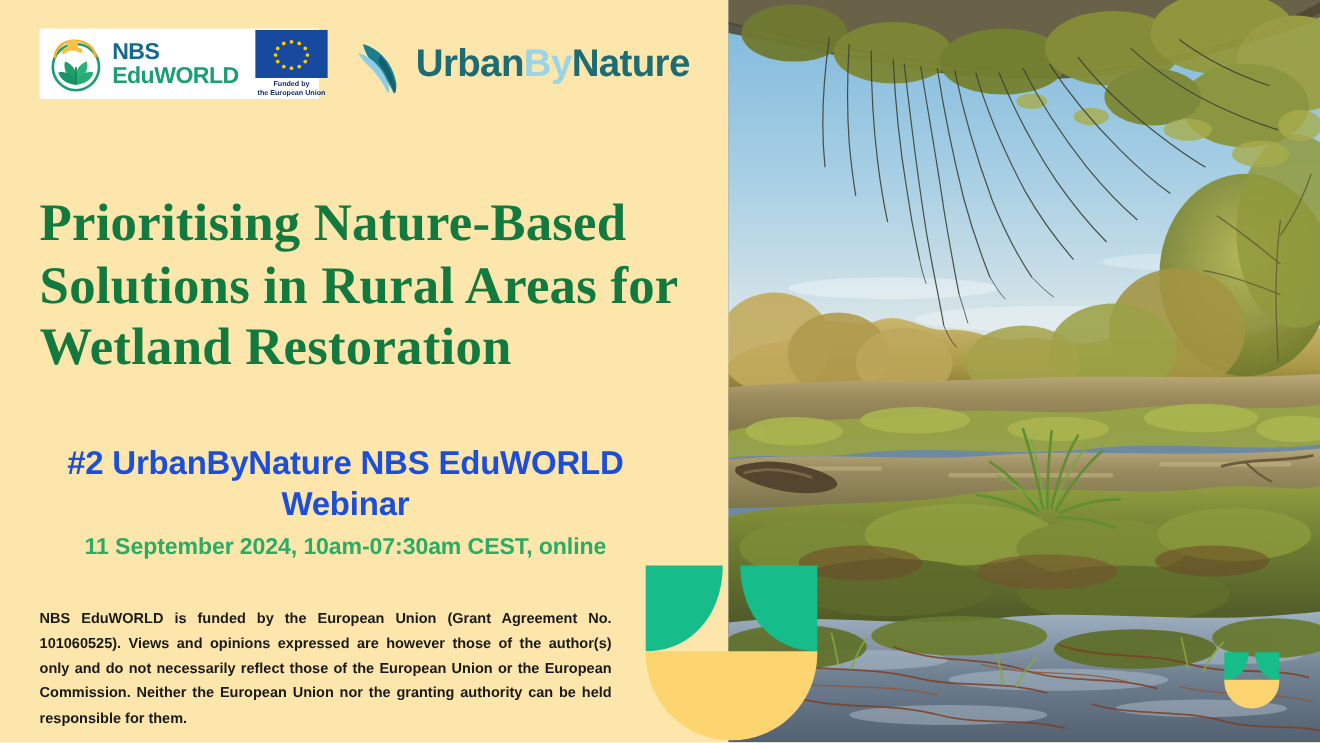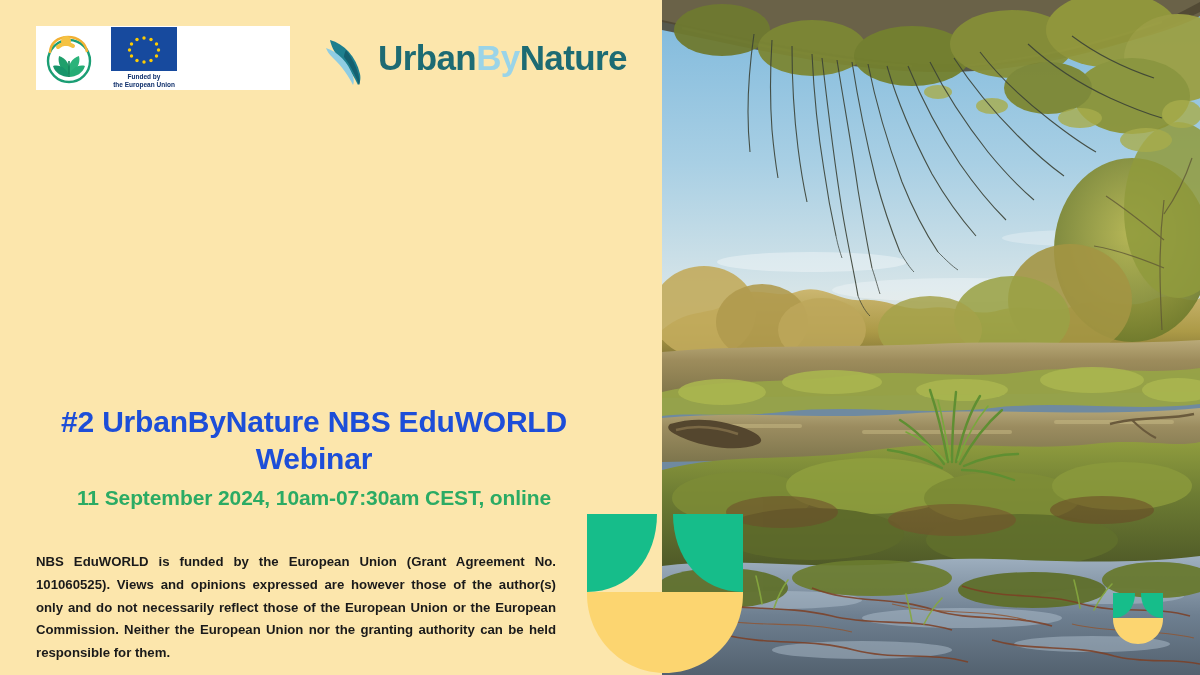--- a/index.html
+++ b/index.html
@@ -413,20 +413,24 @@
           <circle cx="27" cy="30" r="21" fill="none" stroke="#1b9e74" stroke-width="2.4"></circle>
           <path d="M8,22 C8,12 16,6 26,6 C36,6 44,12 45,21" fill="none" stroke="#f2b134" stroke-width="2.4"></path>
           <circle cx="24" cy="10" r="5" fill="#f5c243"></circle>
           <path d="M16,16 C20,12 26,12 31,15" stroke="#f5c243" stroke-width="4" fill="none" stroke-linecap="round"></path>
           <path d="M27,44 C20,40 15,33 17,25 C24,27 29,34 27,44 Z" fill="#1f9f6b"></path>
           <path d="M27,44 C34,40 39,33 37,25 C30,27 25,34 27,44 Z" fill="#2bb37a"></path>
           <path d="M27,46 C20,46 13,42 11,35 C18,33 26,38 27,46 Z" fill="#17946a"></path>
           <path d="M27,46 C34,46 41,42 43,35 C36,33 28,38 27,46 Z" fill="#25ad75"></path>
           <path d="M27,46 L27,30" stroke="#14845c" stroke-width="1.6"></path>
         </svg>
+        <div class="nbs-word">
+          <span class="l1">NBS</span>
+          <span class="l2">EduWORLD</span>
+        </div>
         <div class="eu-block">
           <svg class="eu-flag" viewBox="0 0 66 44">
             <rect x="0" y="0" width="66" height="44" fill="#174a9e"></rect>
             <g fill="#ffcc00">
               <circle cx="33" cy="11" r="1.7"></circle>
               <circle cx="40" cy="12.5" r="1.7"></circle>
               <circle cx="45.5" cy="17" r="1.7"></circle>
               <circle cx="47.5" cy="23" r="1.7"></circle>
               <circle cx="45.5" cy="29" r="1.7"></circle>
               <circle cx="40" cy="33.5" r="1.7"></circle>
@@ -450,20 +454,21 @@
           <path d="M6,10 C20,14 32,26 36,44 C37,49 36,53 34,55 C31,48 24,36 14,26 C10,22 7,15 6,10 Z" fill="#1d7f8e"></path>
           <path d="M2,18 C14,22 24,32 29,46 C30,50 30,53 29,55 C25,47 18,36 9,28 C5,24 3,21 2,18 Z" fill="#8fcde3"></path>
           <path d="M22,20 C28,28 33,37 35,47 C36,51 36,54 35,55 C32,47 27,36 20,27 C20,24 21,22 22,20 Z" fill="#14606f"></path>
         </svg>
         <div class="ubn-text">
           <span class="dark">Urban</span><span class="light">By</span><span class="dark">Nature</span>
         </div>
       </div>
     </div>
 
+    <h1 class="headline">Prioritising Nature-Based Solutions in Rural Areas for Wetland Restoration</h1>
 
     <div class="subtitle">#2 UrbanByNature NBS EduWORLD Webinar</div>
 
     <div class="dateline">11 September 2024, 10am-07:30am CEST, online</div>
 
     <p class="disclaimer">NBS EduWORLD is funded by the European Union (Grant Agreement No. 101060525). Views and opinions expressed are however those of the author(s) only and do not necessarily reflect those of the European Union or the European Commission. Neither the European Union nor the granting authority can be held responsible for them.</p>
   </div>
 
   <div class="tulip tulip-big">
     <svg viewBox="0 0 160 163" aria-hidden="true">

